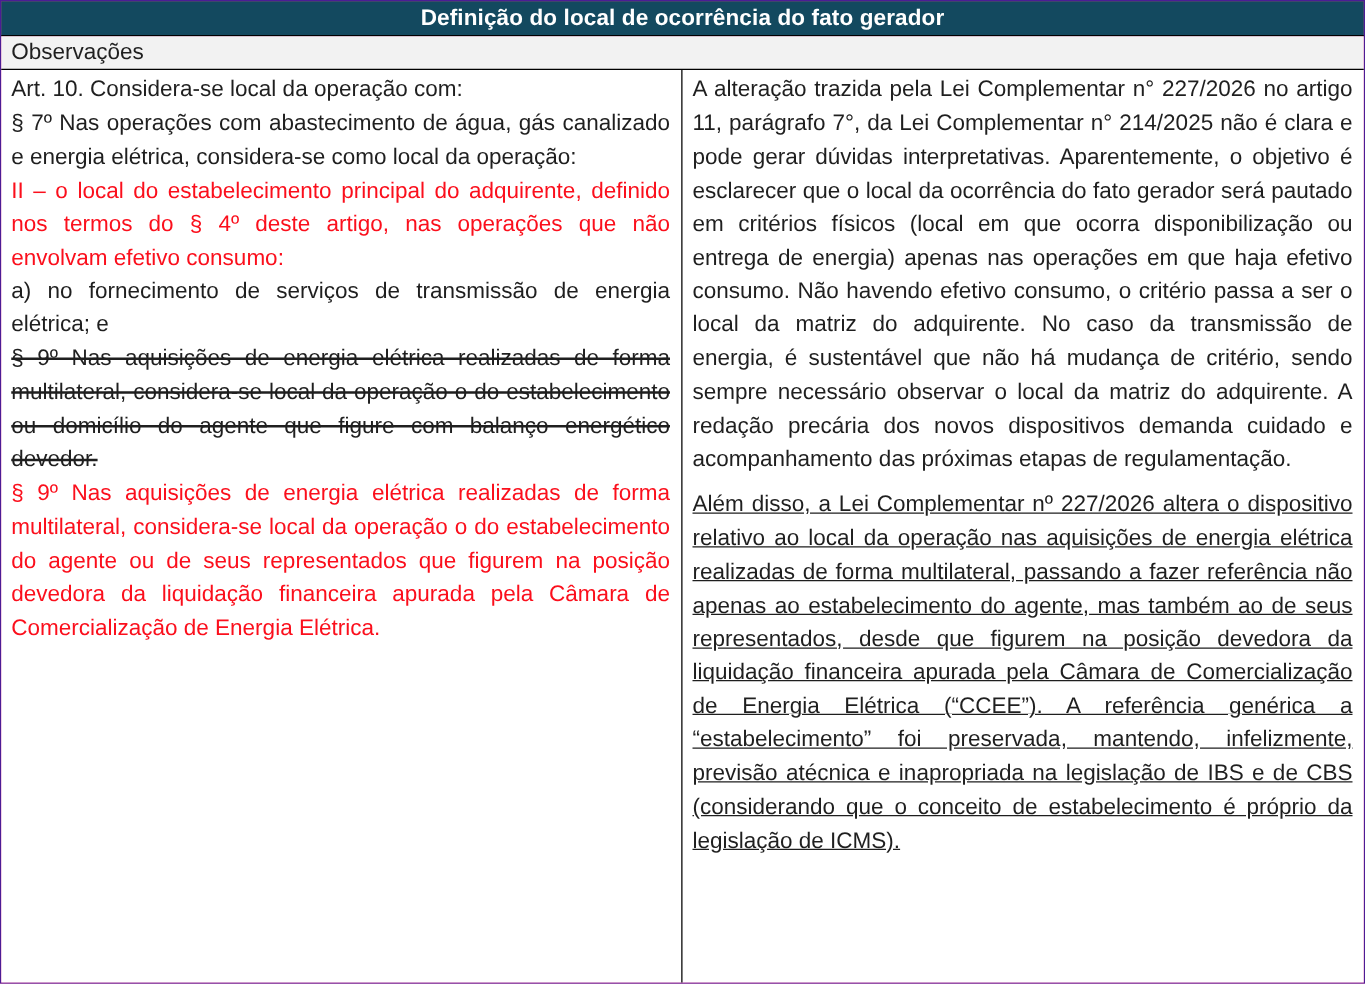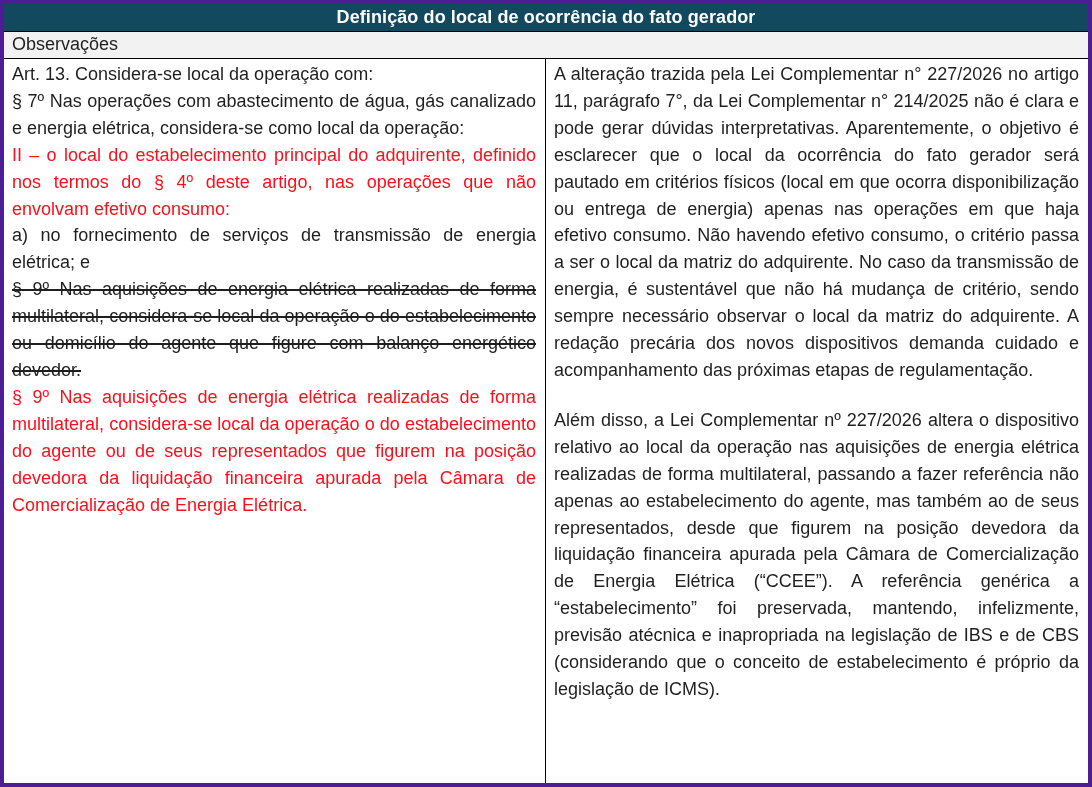--- a/index.html
+++ b/index.html
@@ -11,21 +11,21 @@
     width: 1092px;
     height: 787px;
     background: #ffffff;
     position: relative;
   }
   .comparison-table {
     position: absolute;
     left: 0; top: 0;
     width: 1092px;
     height: 787px;
-    border: 4px solid #4c1d95;
+    border: 1px solid #4c1d95;
     display: flex;
     flex-direction: column;
     background: #ec4899;
   }
   .title-row {
     background: #13495F;
     color: #ffffff;
     font-weight: bold;
     font-size: 18px;
     text-align: center;
@@ -74,39 +74,40 @@
   }
   .para.strike {
     text-decoration: line-through;
     text-decoration-thickness: 1.5px;
     color: #1F1F1F;
   }
   .para.new-wording {
     color: #FB0F1C;
   }
   .para.gap-above {
-    margin-top: 23px;
+    margin-top: 9px;
+    text-decoration: underline;
   }
 </style>
 </head>
 <body>
 
 <div class="page">
   <div class="comparison-table">
 
     <div class="title-row">Definição do local de ocorrência do fato gerador</div>
 
     <div class="subheader-row">
       <div class="subheader-cell right">Observações</div>
     </div>
 
     <div class="body-row">
 
       <div class="body-cell left">
-        <p class="para">Art. 13. Considera-se local da operação com:</p>
+        <p class="para">Art. 10. Considera-se local da operação com:</p>
         <p class="para">§ 7º Nas operações com abastecimento de água, gás canalizado e energia elétrica, considera-se como local da operação:</p>
         <p class="para new-wording">II – o local do estabelecimento principal do adquirente, definido nos termos do § 4º deste artigo, nas operações que não envolvam efetivo consumo:</p>
         <p class="para">a) no fornecimento de serviços de transmissão de energia elétrica; e</p>
         <p class="para strike">§ 9º Nas aquisições de energia elétrica realizadas de forma multilateral, considera-se local da operação o do estabelecimento ou domicílio do agente que figure com balanço energético devedor.</p>
         <p class="para new-wording">§ 9º Nas aquisições de energia elétrica realizadas de forma multilateral, considera-se local da operação o do estabelecimento do agente ou de seus representados que figurem na posição devedora da liquidação financeira apurada pela Câmara de Comercialização de Energia Elétrica.</p>
       </div>
 
       <div class="body-cell right">
         <p class="para">A alteração trazida pela Lei Complementar n° 227/2026 no artigo 11, parágrafo 7°, da Lei Complementar n° 214/2025 não é clara e pode gerar dúvidas interpretativas. Aparentemente, o objetivo é esclarecer que o local da ocorrência do fato gerador será pautado em critérios físicos (local em que ocorra disponibilização ou entrega de energia) apenas nas operações em que haja efetivo consumo. Não havendo efetivo consumo, o critério passa a ser o local da matriz do adquirente. No caso da transmissão de energia, é sustentável que não há mudança de critério, sendo sempre necessário observar o local da matriz do adquirente. A redação precária dos novos dispositivos demanda cuidado e acompanhamento das próximas etapas de regulamentação.</p>
         <p class="para gap-above">Além disso, a Lei Complementar nº 227/2026 altera o dispositivo relativo ao local da operação nas aquisições de energia elétrica realizadas de forma multilateral, passando a fazer referência não apenas ao estabelecimento do agente, mas também ao de seus representados, desde que figurem na posição devedora da liquidação financeira apurada pela Câmara de Comercialização de Energia Elétrica (“CCEE”). A referência genérica a “estabelecimento” foi preservada, mantendo, infelizmente, previsão atécnica e inapropriada na legislação de IBS e de CBS (considerando que o conceito de estabelecimento é próprio da legislação de ICMS).</p>

